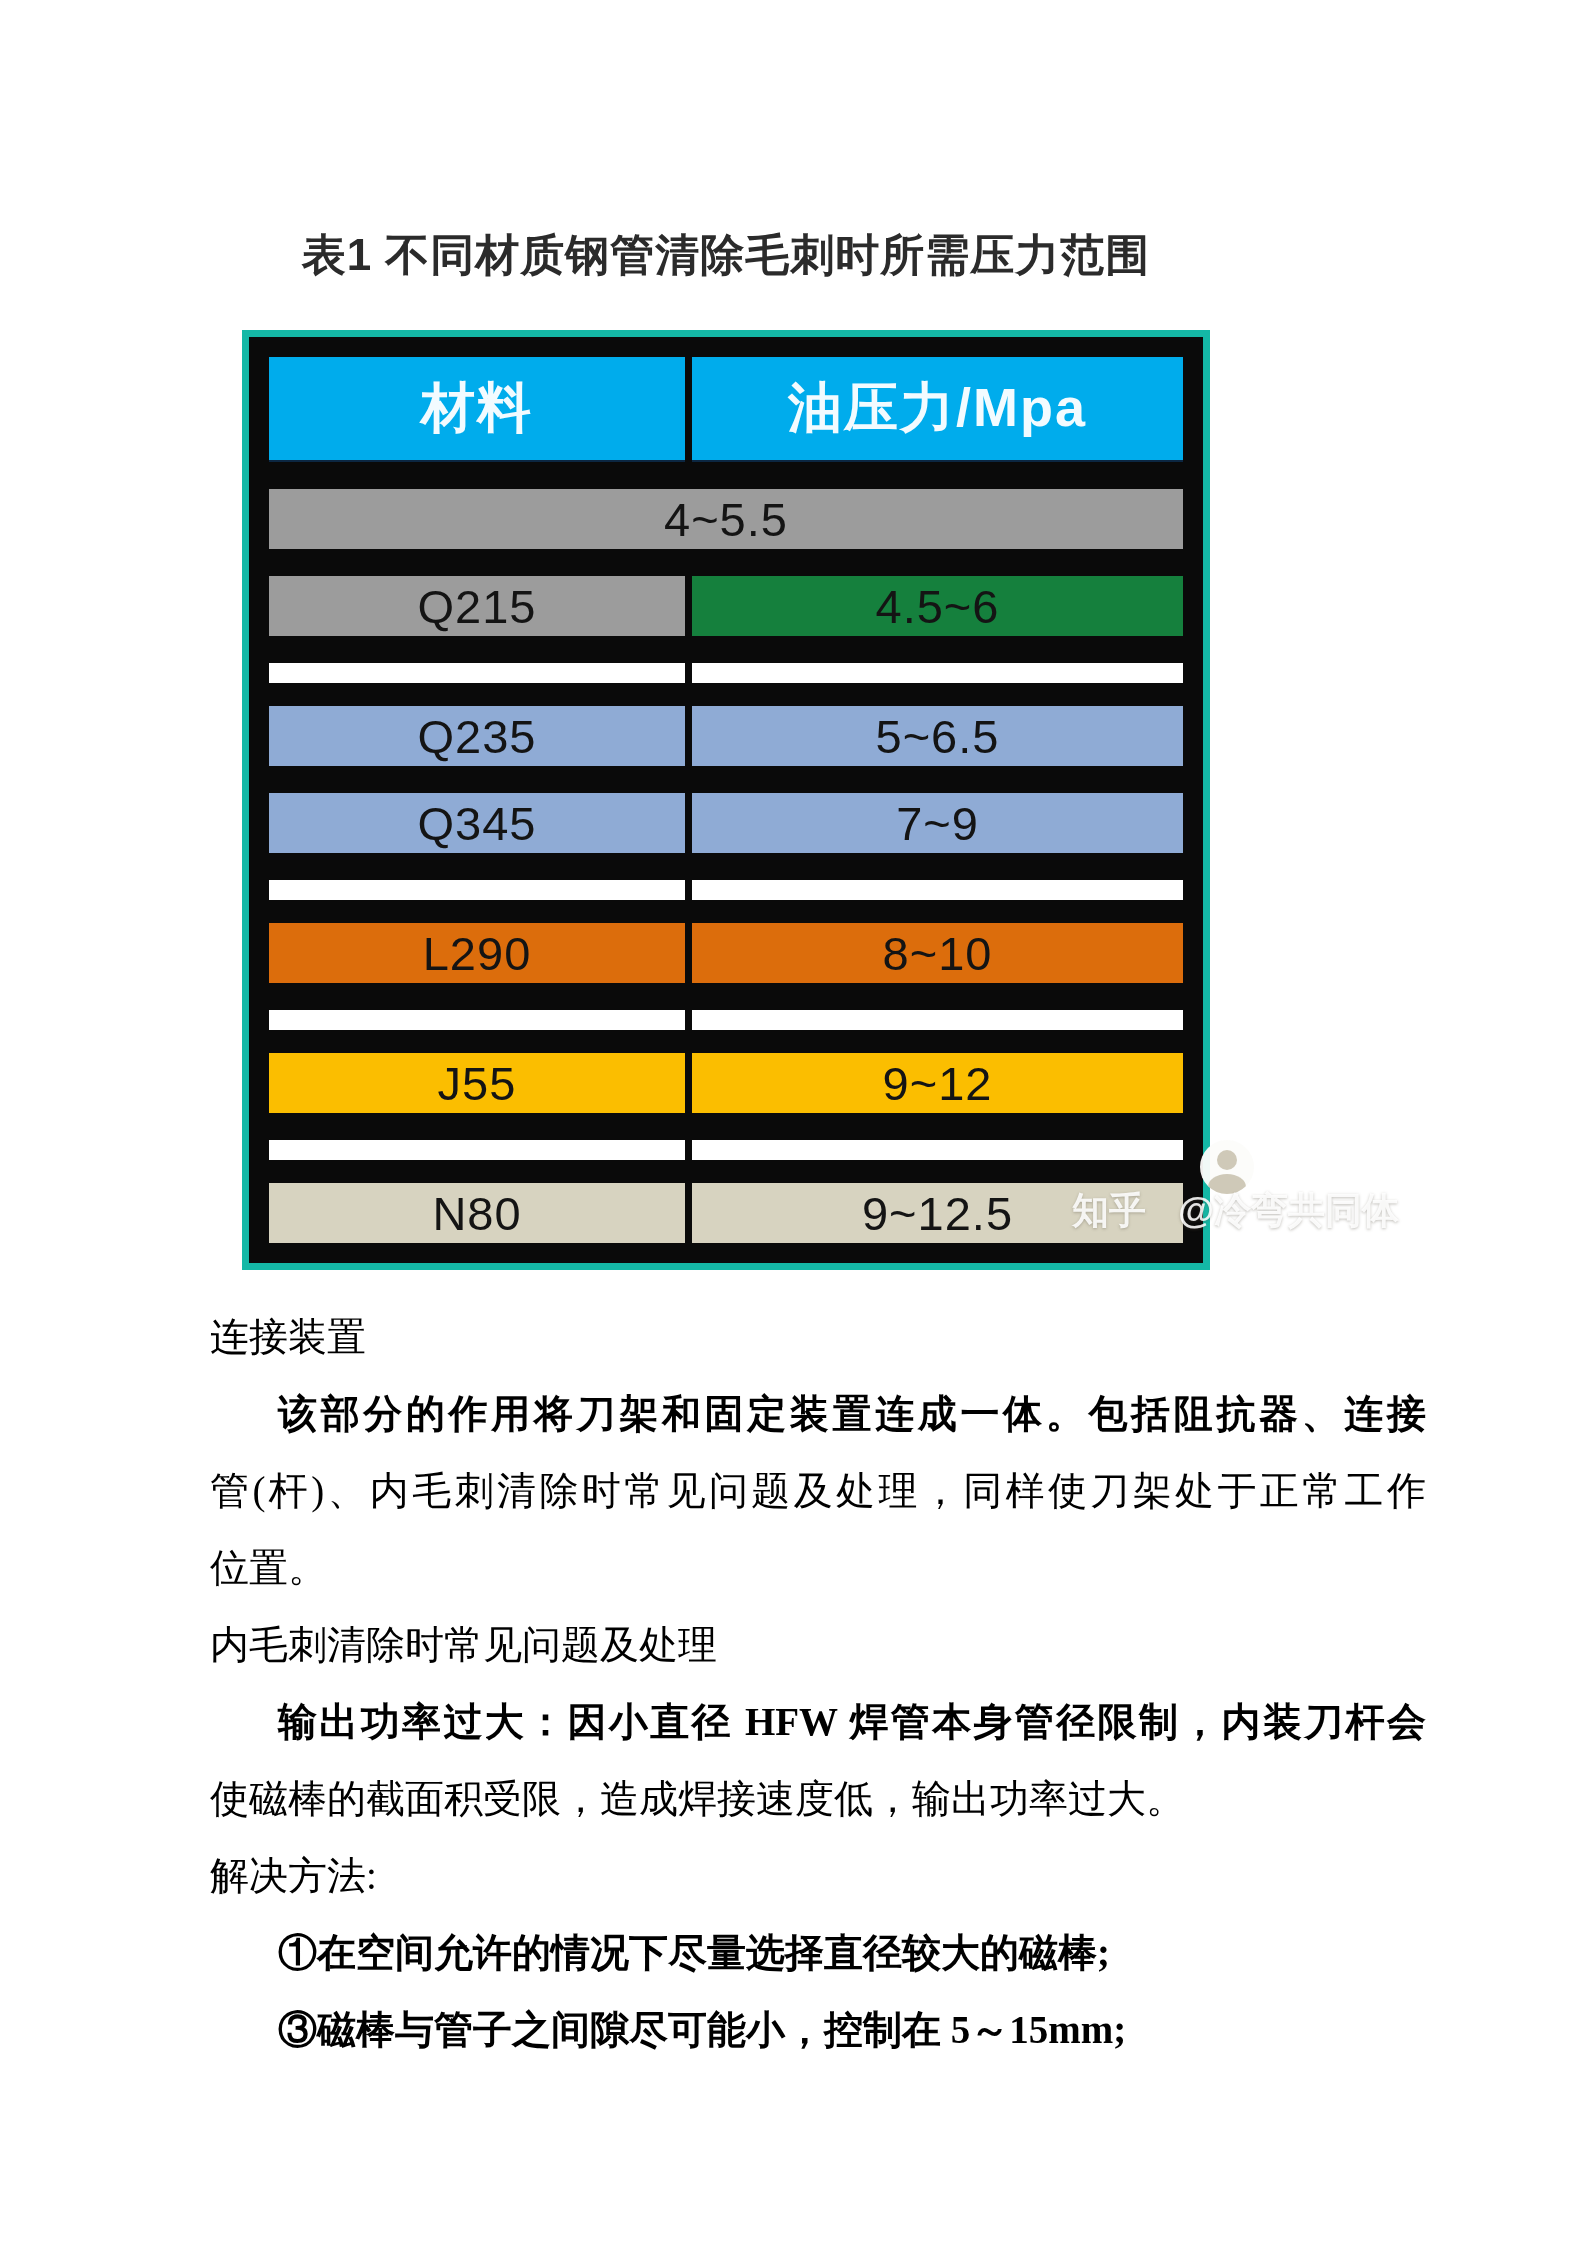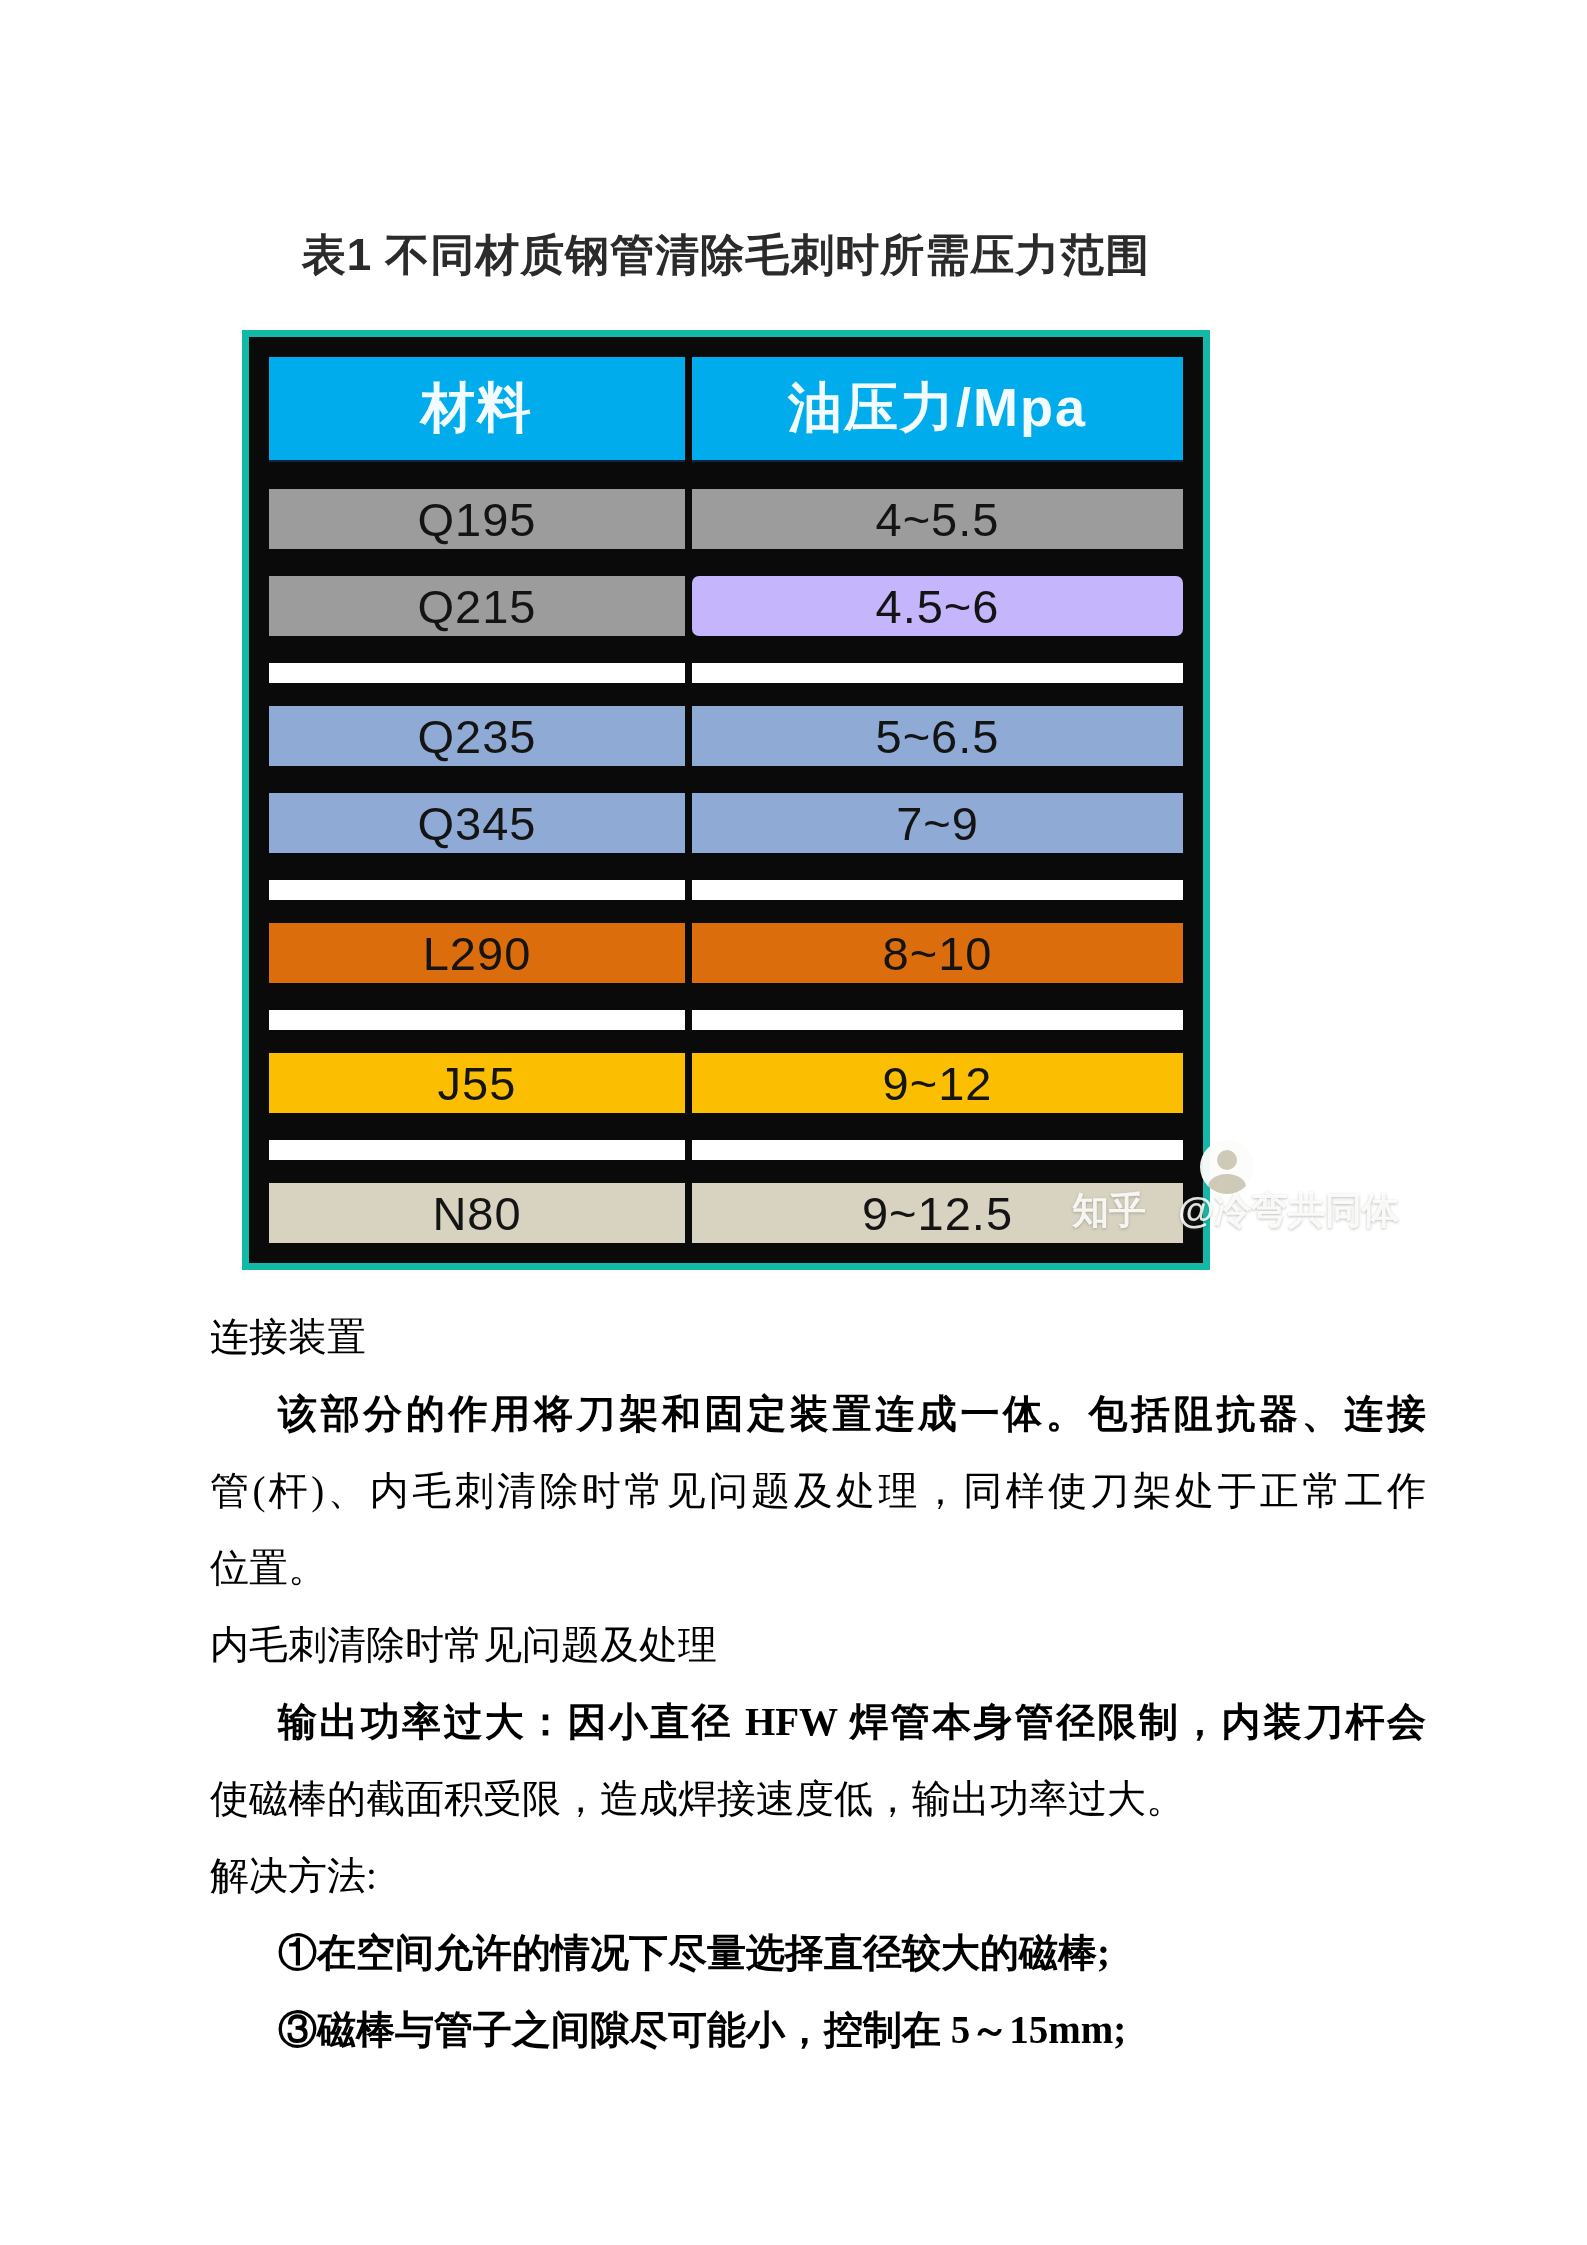--- a/index.html
+++ b/index.html
@@ -138,27 +138,26 @@
   <h1 class="doc-title">表1 不同材质钢管清除毛刺时所需压力范围</h1>
 
   <div class="tbl">
 
     <div class="row header">
       <div class="cell left" style="background: rgb(0, 172, 236);">材料</div>
       <div class="cell right" style="background: rgb(0, 172, 236);">油压力/Mpa</div>
     </div>
 
     <div class="row data">
-      <div class="cell left" style="background: rgb(156, 156, 156);">Q195</div>
       <div class="cell right" style="background: rgb(156, 156, 156);">4~5.5</div>
     </div>
 
     <div class="row data">
       <div class="cell left" style="background: rgb(156, 156, 156);">Q215</div>
-      <div class="cell right" style="background: #c4b5fd; border-radius: 7px;">4.5~6</div>
+      <div class="cell right" style="background: #15803d;">4.5~6</div>
     </div>
 
     <div class="row spacer">
       <div class="cell left"></div>
       <div class="cell right"></div>
     </div>
 
     <div class="row data">
       <div class="cell left" style="background: rgb(143, 171, 213);">Q235</div>
       <div class="cell right" style="background: rgb(143, 171, 213);">5~6.5</div>

